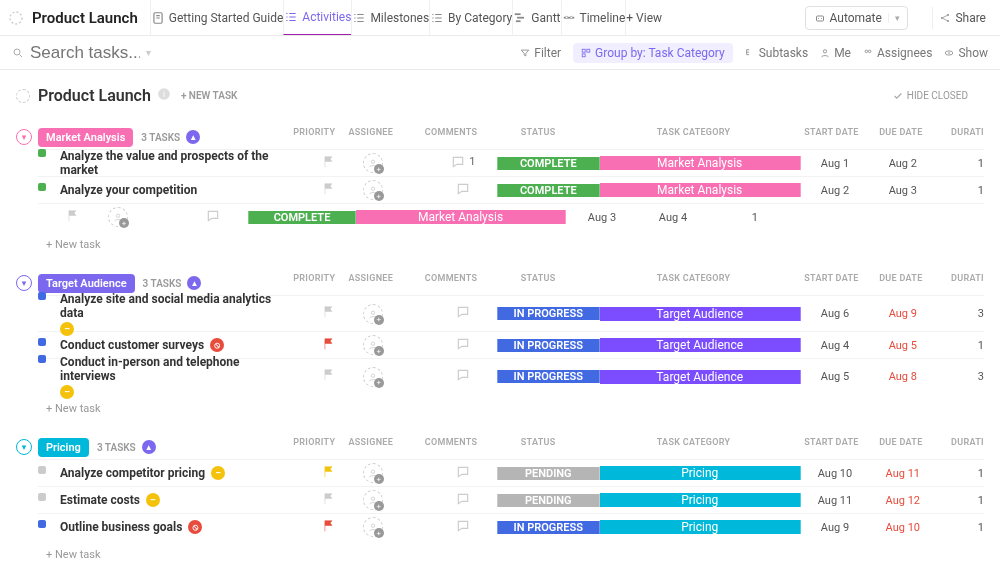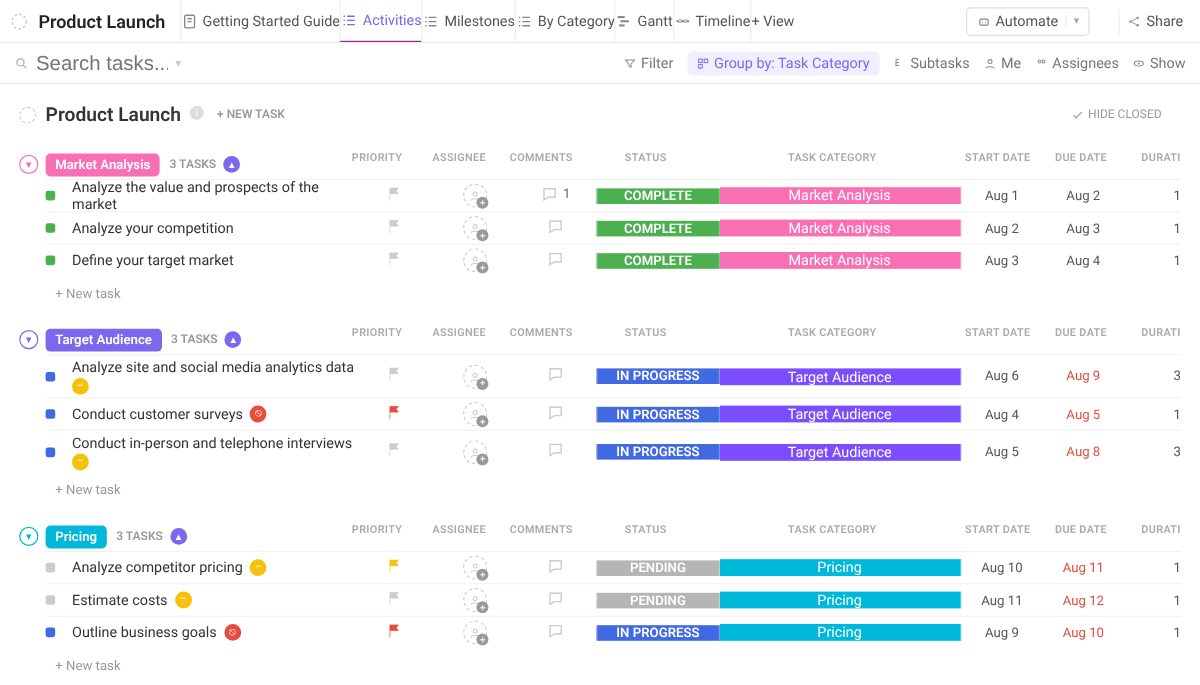--- a/index.html
+++ b/index.html
@@ -38,35 +38,35 @@
   .group { margin-top: 14px; padding: 0 16px; }
   .group-header { display: flex; align-items: center; margin-bottom: 2px; }
   .collapse-caret { width: 16px; height: 16px; border: 1.5px solid; border-radius: 50%; display: flex; align-items: center; justify-content: center; cursor: pointer; margin-right: 6px; font-size: 9px; }
   .badge { padding: 3px 8px; border-radius: 4px; font-size: 11px; font-weight: 600; color: #fff; margin-right: 8px; }
   .task-count { font-size: 10px; color: #999; font-weight: 600; margin-right: 6px; }
   .sort-chip { width: 14px; height: 14px; background: #7b68ee; border-radius: 50%; display: flex; align-items: center; justify-content: center; color: #fff; font-size: 8px; cursor: pointer; }
   
   .cols { display: flex; margin-left: 22px; }
   .col-task { width: 270px; }
   .col-pri { width: 70px; text-align: center; }
-  .col-assn { width: 70px; text-align: center; }
+  .col-assn { width: 70px; text-align: left; }
   .col-comm { width: 70px; text-align: center; }
   .col-status { width: 108px; text-align: center; }
   .col-cat { width: 210px; text-align: center; }
   .col-start { width: 72px; text-align: center; }
   .col-due { width: 70px; text-align: center; }
   .col-dur { width: 50px; text-align: right; }
   
   .col-heads { font-size: 9px; color: #aaa; font-weight: 600; letter-spacing: 0.3px; height: 20px; align-items: center; }
   
   .task-row { display: flex; align-items: center; height: 27px; border-top: 1px solid #f2f2f2; margin-left: 22px; font-size: 12px; }
   .task-row.tall { height: 36px; }
   .task-row:last-of-type { border-bottom: 1px solid #f2f2f2; }
   .stat-sq { width: 8px; height: 8px; border-radius: 2px; margin-right: 8px; flex-shrink: 0; }
-  .task-name { display: flex; align-items: center; gap: 6px; color: #333; }
+  .task-name { display: flex; gap: 6px; color: #333; font-weight: bold; }
   .pri-flag { color: #ccc; cursor: pointer; }
   .pri-flag.red { color: #e74c3c; }
   .pri-flag.yellow { color: #f1c40f; }
   .assn-ico { width: 20px; height: 20px; border: 1px dashed #ccc; border-radius: 50%; display: inline-flex; align-items: center; justify-content: center; color: #ccc; font-size: 10px; position: relative; cursor: pointer; }
   .assn-ico::after { content: "+"; position: absolute; bottom: -2px; right: -2px; background: #999; color: #fff; width: 10px; height: 10px; border-radius: 50%; font-size: 8px; display: flex; align-items: center; justify-content: center; }
   .comm-ico { color: #ccc; display: inline-flex; gap: 4px; align-items: center; cursor: pointer; font-size: 11px; }
   .status-cell { height: 100%; display: flex; align-items: center; justify-content: center; color: #fff; font-weight: 600; font-size: 11px; border-left: 1px solid rgba(255,255,255,0.3); border-right: 1px solid rgba(255,255,255,0.3); }
   .cat-cell { height: 100%; display: flex; align-items: center; justify-content: center; color: #fff; font-size: 12px; border-right: 1px solid rgba(255,255,255,0.3); }
   .date-cell { font-size: 11px; color: #555; }
   .date-cell.overdue { color: #e74c3c; }
@@ -308,24 +308,20 @@
             <div class="status-cell" style="background:#4CAF50;height:100%;width:100%">COMPLETE</div>
           </div>
           <div class="col-cat">
             <div class="cat-cell" style="background:#f96fb3;height:100%;width:100%">Market Analysis</div>
           </div>
           <div class="col-start date-cell">Aug 2</div>
           <div class="col-due date-cell">Aug 3</div>
           <div class="col-dur date-cell">1</div>
         </div>
         <div class="task-row">
-          <div class="col-task task-name">
-            <span class="stat-sq" style="background:#4CAF50"></span>
-            <span>Define your target market</span>
-          </div>
           <div class="col-pri"><span class="pri-flag "><svg width="14" height="14" viewBox="0 0 24 24">
                 <path d="M5 3v18M5 3h12l-3 4 3 4H5" fill="currentColor" stroke="currentColor" stroke-width="1"></path>
               </svg></span></div>
           <div class="col-assn"><span class="assn-ico">
               <svg width="10" height="10" viewBox="0 0 24 24">
                 <circle cx="12" cy="9" r="4" fill="none" stroke="#ccc" stroke-width="2"></circle>
                 <path d="M4 22c0-5 16-5 16 0" stroke="#ccc" stroke-width="2" fill="none"></path>
               </svg>
             </span></div>
           <div class="col-comm"><span class="comm-ico">

